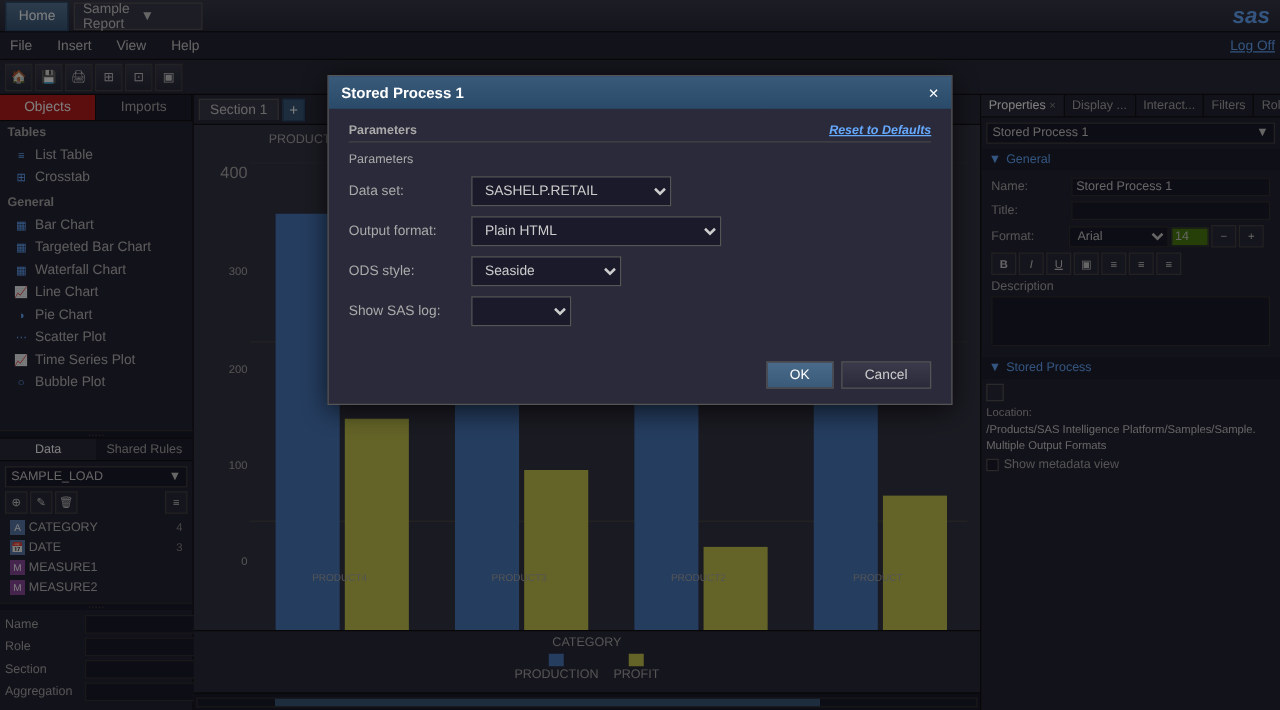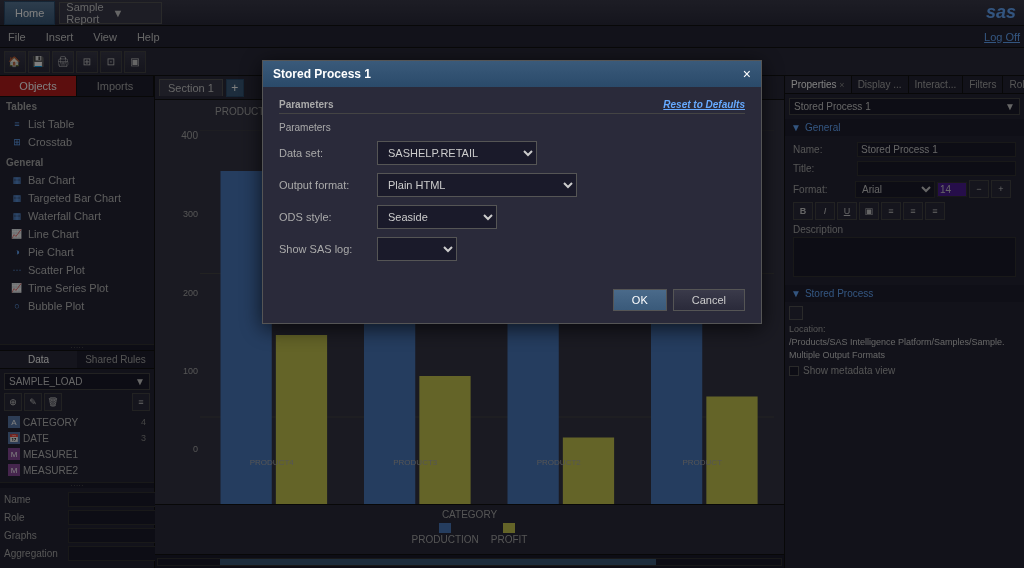--- a/index.html
+++ b/index.html
@@ -86,21 +86,21 @@
     .right-panel-content::-webkit-scrollbar { width: 6px; background: #1a1a2a; }
     .right-panel-content::-webkit-scrollbar-thumb { background: #444; }
 
     .rp-dropdown { width: 100%; background: #1a1a2a; border: 1px solid #444; color: #ccc; font-size: 10px; padding: 2px 4px; display: flex; align-items: center; justify-content: space-between; cursor: pointer; margin-bottom: 4px; }
     .rp-section-header { background: #1e1e2e; color: #6af; font-size: 10px; padding: 3px 6px; margin: 2px -4px; cursor: pointer; display: flex; align-items: center; gap: 4px; }
     .rp-field-row { display: flex; align-items: center; gap: 4px; margin-bottom: 4px; }
     .rp-label { color: #aaa; font-size: 10px; width: 60px; flex-shrink: 0; }
     .rp-input { flex: 1; background: #1a1a2a; border: 1px solid #333; color: #ccc; font-size: 10px; padding: 1px 3px; }
     .rp-format-row { display: flex; align-items: center; gap: 2px; margin-bottom: 4px; }
     .rp-format-select { background: #1a1a2a; border: 1px solid #333; color: #ccc; font-size: 10px; padding: 1px 2px; width: 80px; }
-    .rp-format-num { background: #4c1d95; border: 1px solid #333; color: #ccc; font-size: 10px; padding: 1px 2px; width: 30px; }
+    .rp-format-num { background: #4d7c0f; border: 1px solid #333; color: #ccc; font-size: 10px; padding: 1px 2px; width: 30px; }
     .rp-text-btns { display: flex; gap: 2px; margin-bottom: 4px; }
     .rp-text-btn { background: #2a2a3a; border: 1px solid #444; color: #ccc; width: 20px; height: 18px; display: flex; align-items: center; justify-content: center; cursor: pointer; font-size: 9px; }
     .rp-textarea { width: 100%; height: 40px; background: #1a1a2a; border: 1px solid #333; color: #ccc; font-size: 10px; resize: none; padding: 2px; }
     .rp-stored-section { margin-top: 4px; }
     .rp-toggle { display: flex; align-items: center; gap: 4px; margin-bottom: 3px; font-size: 10px; color: #aaa; }
     .rp-toggle-box { width: 10px; height: 10px; border: 1px solid #555; background: #1a1a2a; flex-shrink: 0; }
     .rp-location-label { font-size: 9px; color: #aaa; margin-bottom: 2px; }
     .rp-location-value { font-size: 9px; color: #ccc; line-height: 1.4; margin-bottom: 4px; }
 
     
@@ -255,41 +255,41 @@
     <div class="props-section">
       <div class="prop-row">
         <span class="prop-label">Name</span>
         <input class="prop-input" value="" style="">
       </div>
       <div class="prop-row">
         <span class="prop-label">Role</span>
         <input class="prop-input" value="" style="">
       </div>
       <div class="prop-row">
-        <span class="prop-label">Graphs</span>
+        <span class="prop-label">Section</span>
         <input class="prop-input" value="" style="">
       </div>
       <div class="prop-row">
         <span class="prop-label">Aggregation</span>
         <input class="prop-input" value="" style="">
       </div>
     </div>
   </div>
 
   <div class="center-area">
     <div class="section-tabs">
       <div class="section-tab">Section 1</div>
       <div class="add-section-btn">+</div>
     </div>
 
     <div class="chart-area">
       <div class="chart-title">PRODUCTION / PR...</div>
 
       <div style="position:absolute;left:8px;top:30px;bottom:50px;display:flex;flex-direction:column;justify-content:space-between;align-items:flex-end;width:35px;">
-        <span style="font-size:10px;color:#aaa;">400</span>
+        <span style="font-size:13px;color:#aaa;">400</span>
         <span style="font-size:9px;color:#aaa;">300</span>
         <span style="font-size:9px;color:#aaa;">200</span>
         <span style="font-size:9px;color:#aaa;">100</span>
         <span style="font-size:9px;color:#aaa;">0</span>
       </div>
 
       <svg style="position:absolute;left:45px;top:30px;right:10px;bottom:50px;" viewBox="0 0 280 280" preserveAspectRatio="none">
 
         <line x1="0" y1="0" x2="280" y2="0" stroke="#444" stroke-width="0.5"></line>
         <line x1="0" y1="70" x2="280" y2="70" stroke="#444" stroke-width="0.5"></line>

